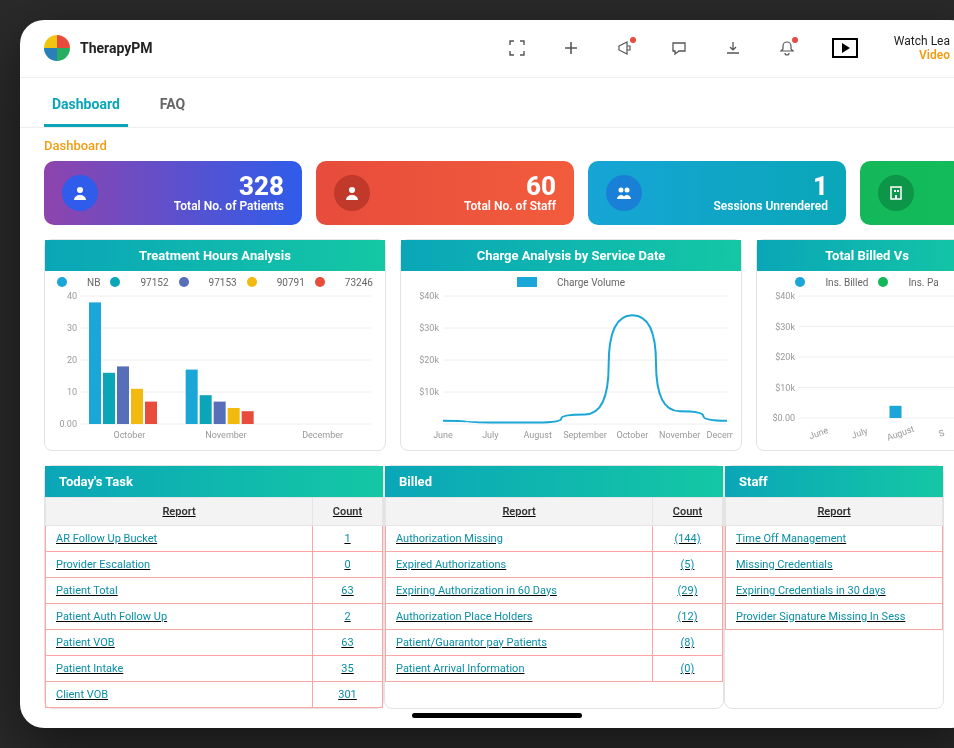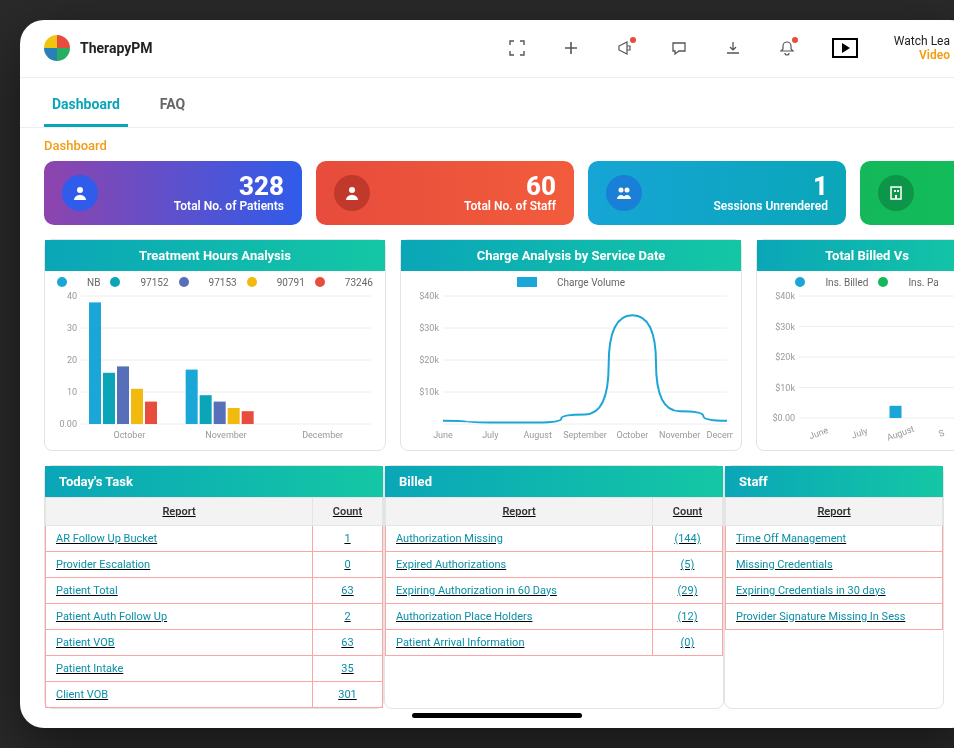--- a/index.html
+++ b/index.html
@@ -363,20 +363,24 @@
               </tr>
               <tr>
                 <td>Expiring Authorization in 60 Days</td>
                 <td class="count">(29)</td>
               </tr>
               <tr>
                 <td>Authorization Place Holders</td>
                 <td class="count">(12)</td>
               </tr>
               <tr>
+                <td>Patient/Guarantor pay Patients</td>
+                <td class="count">(8)</td>
+              </tr>
+              <tr>
                 <td>Patient Arrival Information</td>
                 <td class="count">(0)</td>
               </tr>
             </tbody>
         </table>
       </div>
 
       <div class="panel table-panel last">
         <div class="panel-header left">Staff</div>
         <table>

